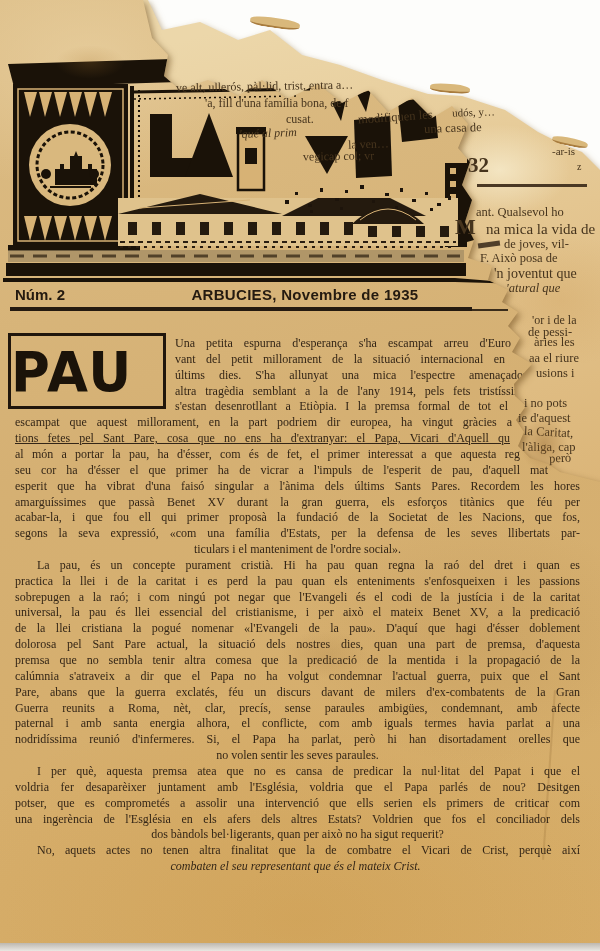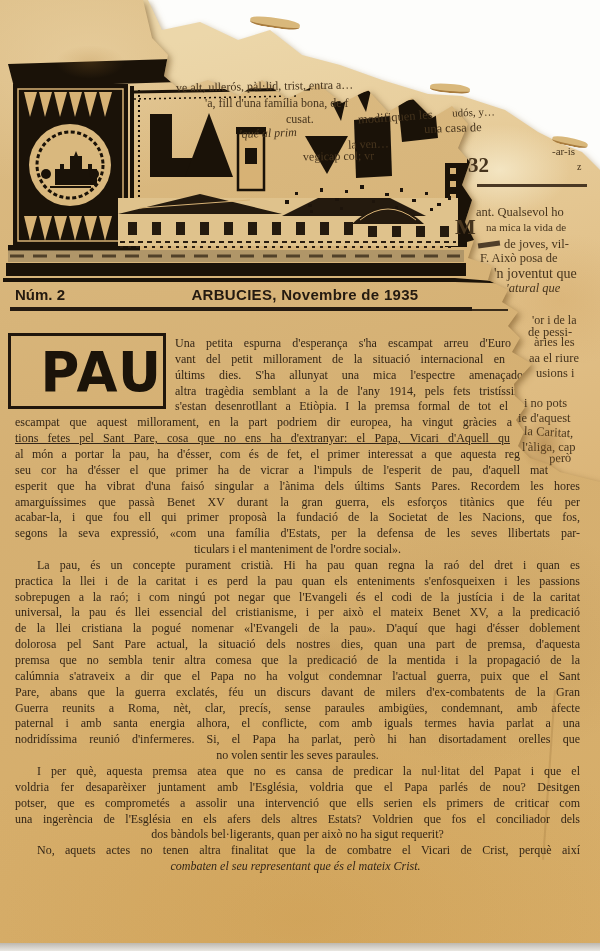--- a/index.html
+++ b/index.html
@@ -34,21 +34,21 @@
 
   .issue-label{position:absolute;left:15px;top:286px;font-family:"Liberation Sans",sans-serif;
                font-weight:bold;font-size:15px;color:#241a10;}
   .dateline{position:absolute;left:130px;top:286px;width:350px;text-align:center;
             font-family:"Liberation Sans",sans-serif;font-weight:bold;font-size:15px;
             letter-spacing:.3px;color:#241a10;}
   .header-rule{position:absolute;left:10px;top:307px;width:462px;height:4px;background:#241a10;}
   .header-rule-tail{position:absolute;left:472px;top:309px;width:36px;height:2px;background:#3a2c1a;}
 
   .pau-box{position:absolute;left:8px;top:333px;width:152px;height:70px;
-           border:3px solid #20160c;display:flex;align-items:center;justify-content:flex-end;}
+           border:3px solid #20160c;display:flex;align-items:center;justify-content:flex-start;}
   .pau-title{font-family:"DejaVu Sans",sans-serif;font-weight:bold;font-size:53px;
              letter-spacing:2px;color:#1b1309;transform:scaleY(1.04);line-height:1;}
 
   .tline{position:absolute;font:12px/15px "Liberation Serif",serif;color:#342617;
          text-align:justify;text-align-last:justify;overflow:visible;}
   .tline.left{text-align:center;text-align-last:auto;}
 
   .frag{position:absolute;z-index:5;font-family:"Liberation Serif",serif;color:#46341d;
         white-space:nowrap;line-height:1;}
   .frag.b{font-weight:bold;} .frag.i{font-style:italic;}
@@ -263,21 +263,21 @@
       <div class="frag" style="left: 452px; top: 107px; font-size: 11px; transform: rotate(-2deg);">udós, y…</div>
       <div class="frag" style="left: 358px; top: 111px; font-size: 12.5px; transform: rotate(-4deg);">modifiquen les</div>
       <div class="frag" style="left: 424px; top: 122px; font-size: 12.5px; transform: rotate(-2deg);">una casa de</div>
       <div class="frag" style="left: 348px; top: 138px; font-size: 12px; transform: rotate(-2deg);">la ven…</div>
       <div class="frag" style="left: 303px; top: 150px; font-size: 12px; transform: rotate(-1deg);">vegicap col; vr</div>
       <div class="frag" style="left: 552px; top: 146px; font-size: 11px;">-ar-is</div>
       <div class="frag b" style="left: 468px; top: 155px; font-size: 21px;">32</div>
       <div class="frag" style="left: 577px; top: 162px; font-size: 10px;">z</div>
       <div class="frag" style="left: 476px; top: 206px; font-size: 12.5px;">ant.  Qualsevol ho</div>
       <div class="frag b" style="left: 455px; top: 216px; font-size: 22px;">M</div>
-      <div class="frag" style="left: 486px; top: 222px; font-size: 11px;">na mica la vida de</div>
+      <div class="frag" style="left: 486px; top: 222px; font-size: 15px;">na mica la vida de</div>
       <div class="frag" style="left: 504px; top: 238px; font-size: 12.5px;">de joves, vil-</div>
       <div class="frag" style="left: 480px; top: 252px; font-size: 12.5px;">F.  Això  posa de</div>
       <div class="frag" style="left: 494px; top: 267px; font-size: 14px;">'n joventut que</div>
       <div class="frag" style="left: 506px; top: 282px; font-size: 12.5px; font-style: italic;">'atural que</div>
       <div class="frag" style="left: 532px; top: 314px; font-size: 12px;">'or i de la</div>
       <div class="frag" style="left: 528px; top: 326px; font-size: 12.5px; text-align: right;">de pessi-</div>
       <div class="frag" style="left: 534px; top: 336px; font-size: 12.5px;">àries les</div>
       <div class="frag" style="left: 529px; top: 352px; font-size: 12.5px;">aa el riure</div>
       <div class="frag" style="left: 536px; top: 367px; font-size: 12.5px;">usions i</div>
       <div class="frag" style="left: 524px; top: 397px; font-size: 12.5px;">i no pots</div>

